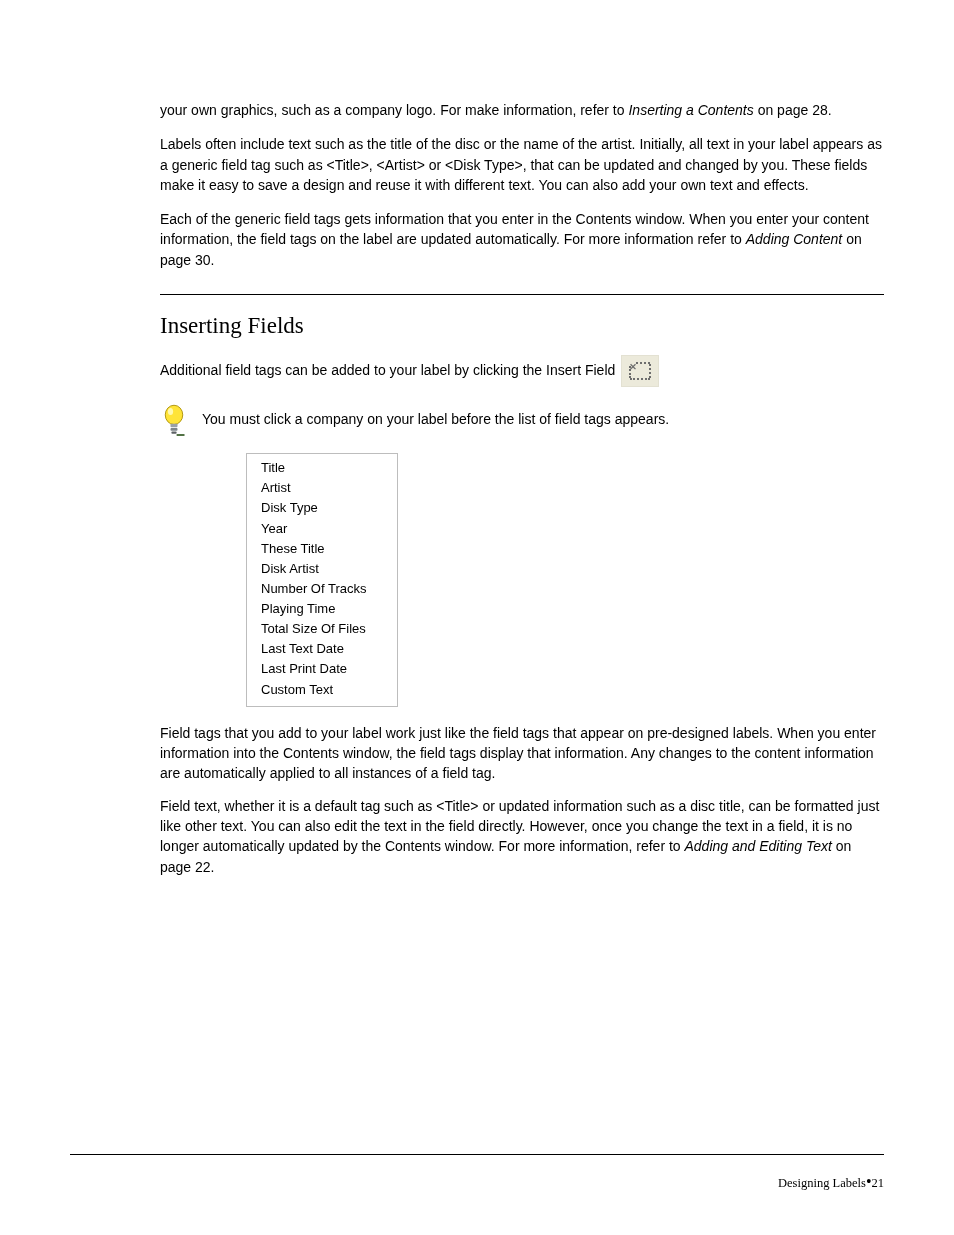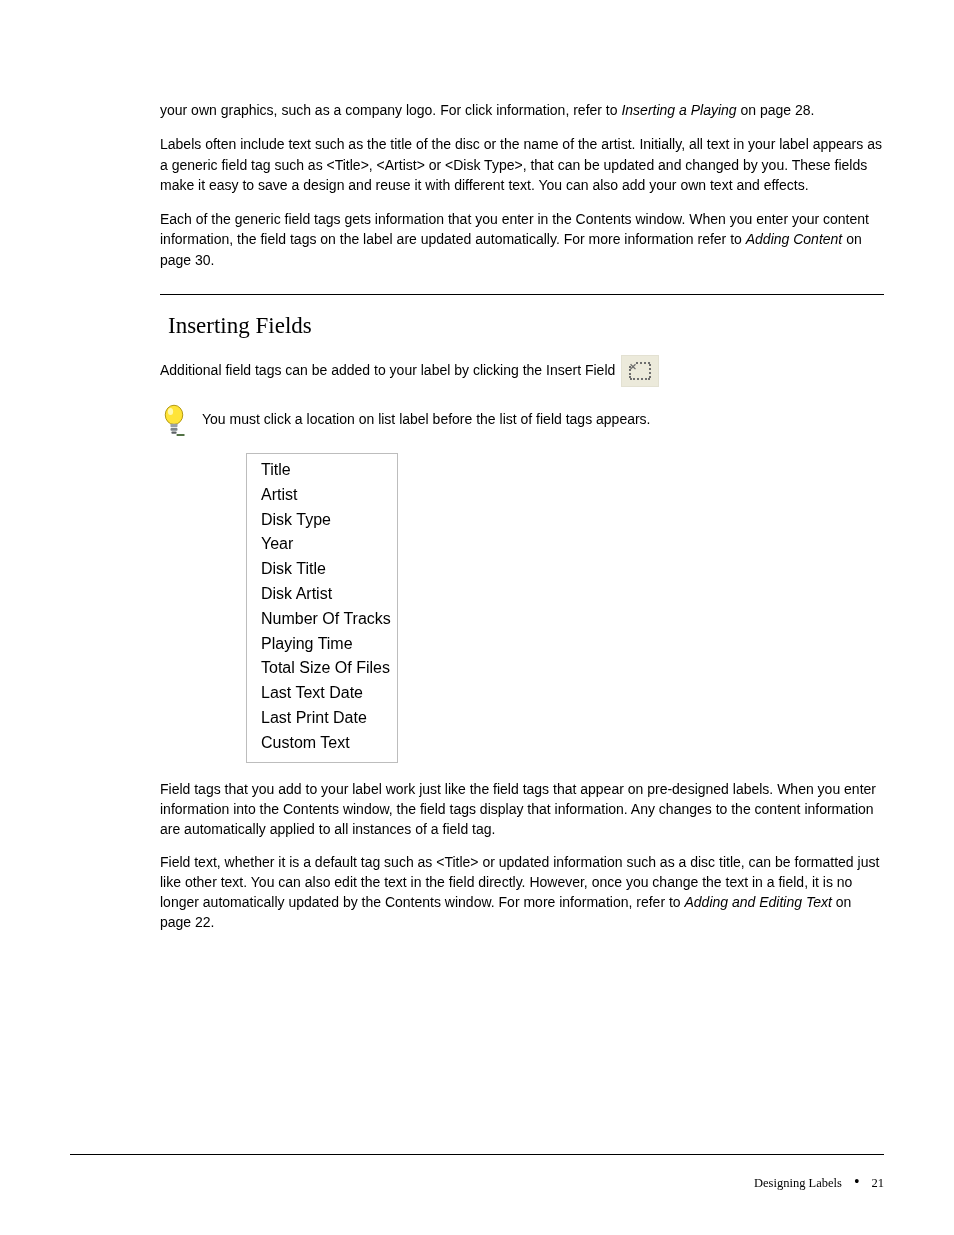--- a/index.html
+++ b/index.html
@@ -25,21 +25,21 @@
   .top-body p { margin: 0 0 14px 0; }
   .hr-line {
     border: none;
     border-top: 1.5px solid #000;
     margin: 24px 0 18px 0;
     width: 100%;
   }
   .section-title {
     font-family: "Times New Roman", Times, serif;
     font-size: 23px;
-    margin: 8px 0 16px 8px;
+    margin: 8px 0 16px 0;
     font-weight: normal;
   }
   .body-para {
     font-size: 14px;
     line-height: 1.45;
     margin: 12px 0 12px 0;
   }
   .inline-icon {
     display: inline-block;
     vertical-align: middle;
@@ -103,21 +103,21 @@
   .menu-frame {
     margin: 10px 0 16px 86px;
     border: 1px solid #bdbdbd;
     background: #ffffff;
     width: 152px;
     padding: 4px 14px 6px 14px;
     box-sizing: border-box;
   }
   .menu-frame div {
     font-family: Tahoma, Arial, sans-serif;
-    font-size: 16px;
+    font-size: 13px;
     color: #000;
     line-height: 1.55;
     white-space: nowrap;
   }
   .bottom-rule {
     position: absolute;
     left: 70px;
     right: 70px;
     bottom: 72px;
     border: none;
@@ -126,35 +126,34 @@
   .footer {
     position: absolute;
     left: 70px;
     right: 70px;
     bottom: 44px;
     display: flex;
     justify-content: flex-end;
     align-items: baseline;
     font-family: "Times New Roman", Times, serif;
     font-size: 12.5px;
-    gap: 12px;
   }
   .footer .sep-dot {
     font-size: 16px;
     line-height: 0.5;
   }
 </style>
 </head>
 <body>
 
 <div class="page">
 
   <div class="top-body">
     <p>
-      <span>your own graphics, such as a company logo. For click information, refer to </span><em><span>Inserting a Playing</span></em><span> on page 28.</span>
+      <span>your own graphics, such as a company logo. For make information, refer to </span><em><span>Inserting a Contents</span></em><span> on page 28.</span>
     </p>
     <p>Labels often include text such as the title of the disc or the name of the artist. Initially, all text in your label appears as a generic field tag such as &lt;Title&gt;, &lt;Artist&gt; or &lt;Disk Type&gt;, that can be updated and changed by you. These fields make it easy to save a design and reuse it with different text. You can also add your own text and effects.</p>
     <p>
       <span>Each of the generic field tags gets information that you enter in the Contents window. When you enter your content information, the field tags on the label are updated automatically. For more information refer to </span><em><span>Adding Content</span></em><span> on page 30.</span>
     </p>
   </div>
 
   <hr class="hr-line">
 
   <div class="section-title">Inserting Fields</div>
@@ -176,29 +175,29 @@
     <span class="bulb-icon">
       <svg viewBox="0 0 32 40" width="28" height="36">
         <ellipse cx="16" cy="13" rx="10" ry="11" fill="#ffe438" stroke="#a88b00" stroke-width="1"></ellipse>
         <ellipse cx="12" cy="9" rx="3" ry="4" fill="#fff9b0"></ellipse>
         <rect x="12" y="23" width="8" height="4" fill="#9aa0a6" rx="1"></rect>
         <rect x="12" y="28" width="8" height="3" fill="#7d8489" rx="1"></rect>
         <rect x="13" y="32" width="6" height="2.5" fill="#5d6266" rx="1"></rect>
         <line x1="19" y1="36" x2="28" y2="36" stroke="#3a5e2b" stroke-width="2"></line>
       </svg>
     </span>
-    <div class="tip-text">You must click a location on list label before the list of field tags appears.</div>
+    <div class="tip-text">You must click a company on your label before the list of field tags appears.</div>
   </div>
 
   <div class="menu-frame">
     <div>Title</div>
     <div>Artist</div>
     <div>Disk Type</div>
     <div>Year</div>
-    <div>Disk Title</div>
+    <div>These Title</div>
     <div>Disk Artist</div>
     <div>Number Of Tracks</div>
     <div>Playing Time</div>
     <div>Total Size Of Files</div>
     <div>Last Text Date</div>
     <div>Last Print Date</div>
     <div>Custom Text</div>
   </div>
 
   <p class="body-para">Field tags that you add to your label work just like the field tags that appear on pre-designed labels. When you enter information into the Contents window, the field tags display that information. Any changes to the content information are automatically applied to all instances of a field tag.</p>

